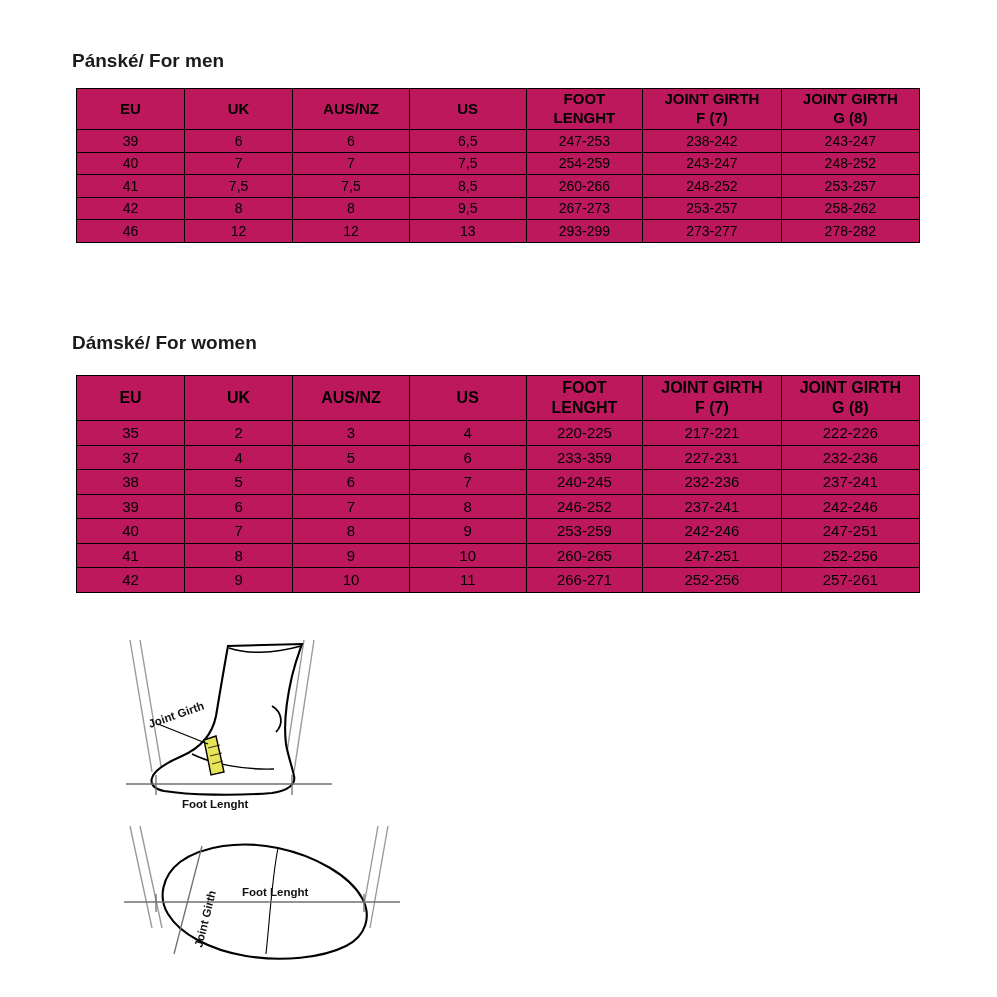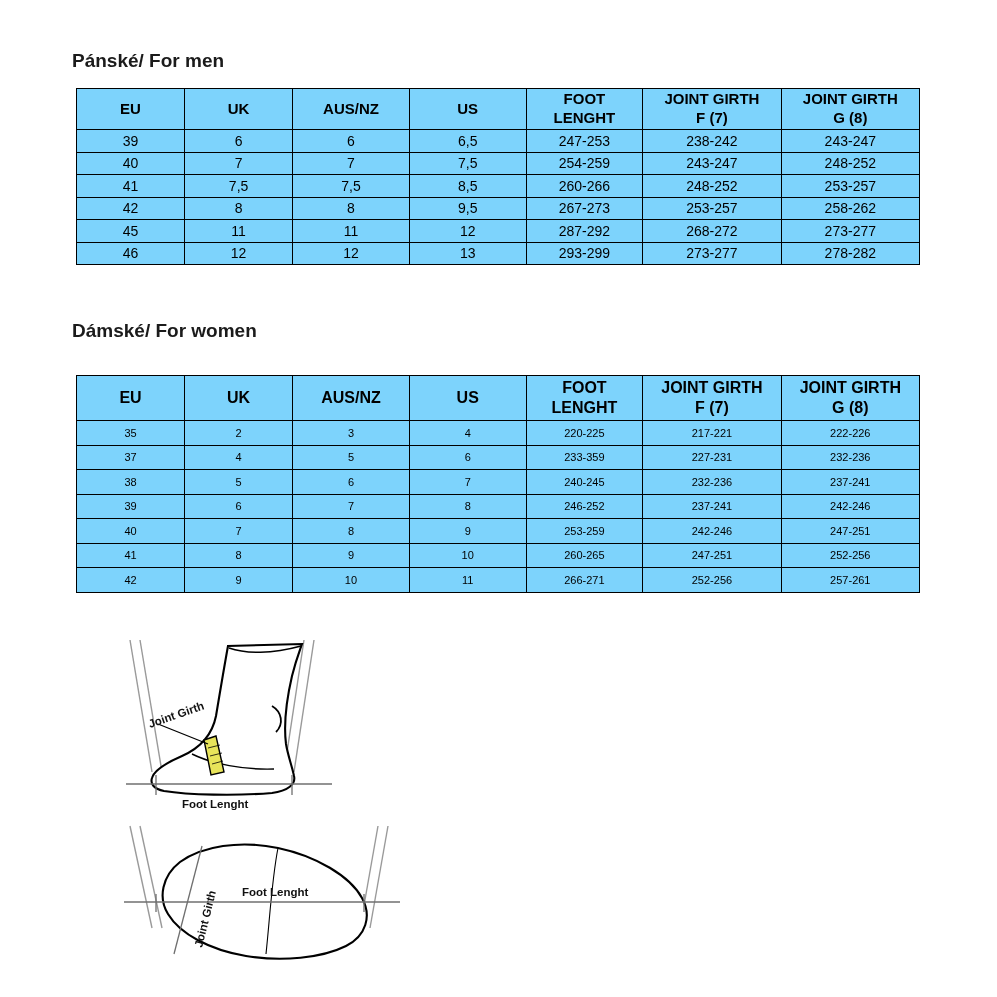--- a/index.html
+++ b/index.html
@@ -20,26 +20,26 @@
     width: 997px;
     height: 997px;
     box-sizing: border-box;
   }
   .section-title {
     font-size: 19px;
     font-weight: bold;
     color: #1b1b1b;
   }
   #men-title { position: absolute; left: 72px; top: 50px; }
-  #women-title { position: absolute; left: 72px; top: 320px; }
+  #women-title { position: absolute; left: 72px; top: 332px; }
 
   table.size-table {
     border-collapse: collapse;
     table-layout: fixed;
-    background: #7dd3fc;
+    background: #be185d;
   }
   table.size-table td, table.size-table th {
     border: 1px solid #000;
     text-align: center;
     vertical-align: middle;
     padding: 0;
     font-weight: normal;
   }
   table.size-table thead th {
     font-weight: bold;
@@ -56,21 +56,21 @@
   #men-table tbody td { height: 21.5px; font-size: 14px; }
 
   
   #women-table {
     position: absolute;
     left: 76px;
     top: 375px;
     width: 844px;
   }
   #women-table thead th { height: 44px; font-size: 16px; line-height: 1.25; }
-  #women-table tbody td { height: 23.5px; font-size: 11px; }
+  #women-table tbody td { height: 23.5px; font-size: 15px; }
 
   .col-eu { width: 100px; }
   .col-uk { width: 100px; }
   .col-aus { width: 108px; }
   .col-us { width: 108px; }
   .col-foot { width: 108px; }
   .col-f { width: 128px; }
   .col-g { width: 128px; }
 
   
@@ -163,29 +163,20 @@
         <tr>
           <td>42</td>
           <td>8</td>
           <td>8</td>
           <td>9,5</td>
           <td>267-273</td>
           <td>253-257</td>
           <td>258-262</td>
         </tr>
         <tr>
-          <td>45</td>
-          <td>11</td>
-          <td>11</td>
-          <td>12</td>
-          <td>287-292</td>
-          <td>268-272</td>
-          <td>273-277</td>
-        </tr>
-        <tr>
           <td>46</td>
           <td>12</td>
           <td>12</td>
           <td>13</td>
           <td>293-299</td>
           <td>273-277</td>
           <td>278-282</td>
         </tr>
       </tbody>
   </table>

